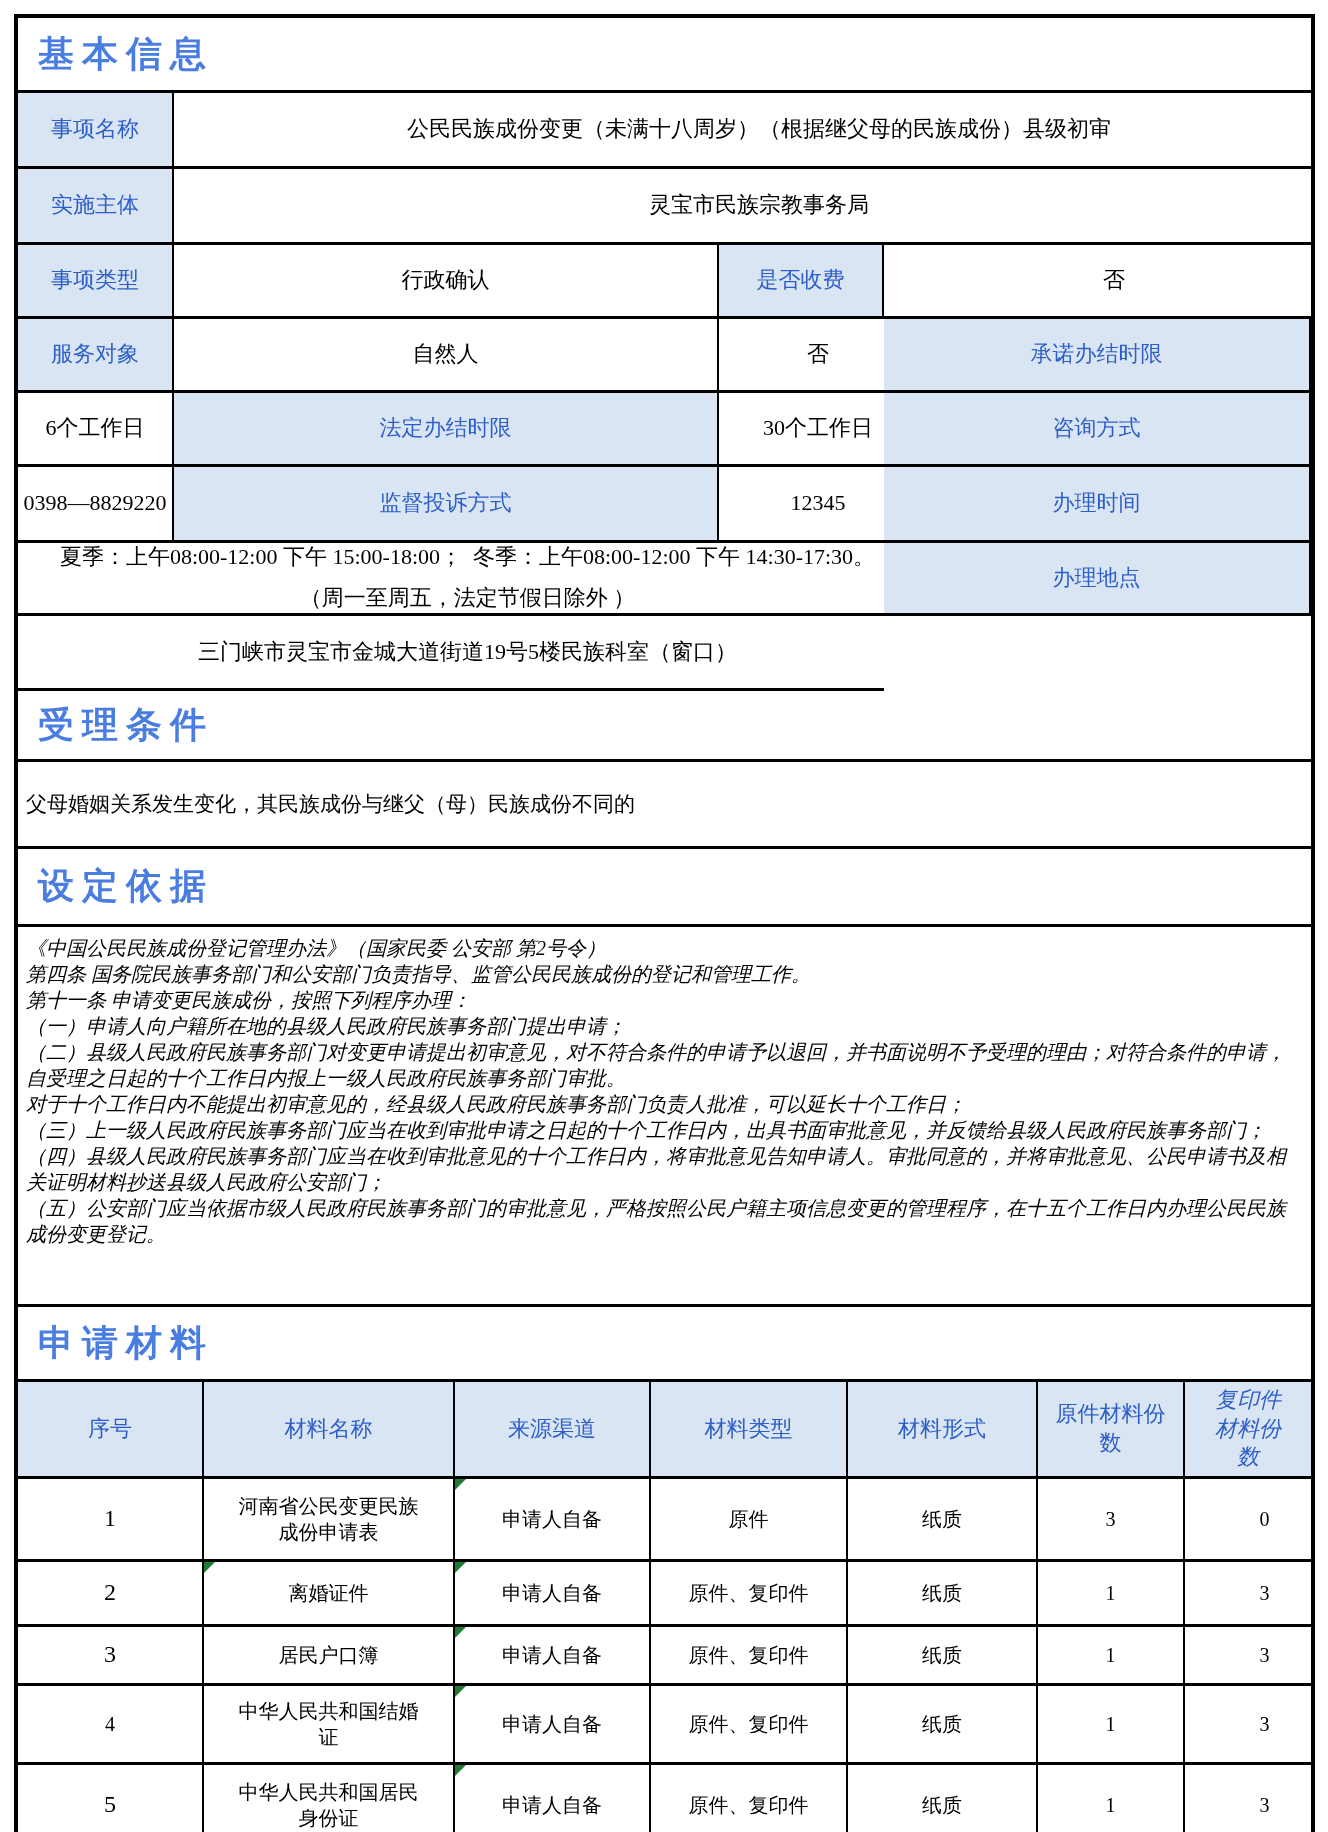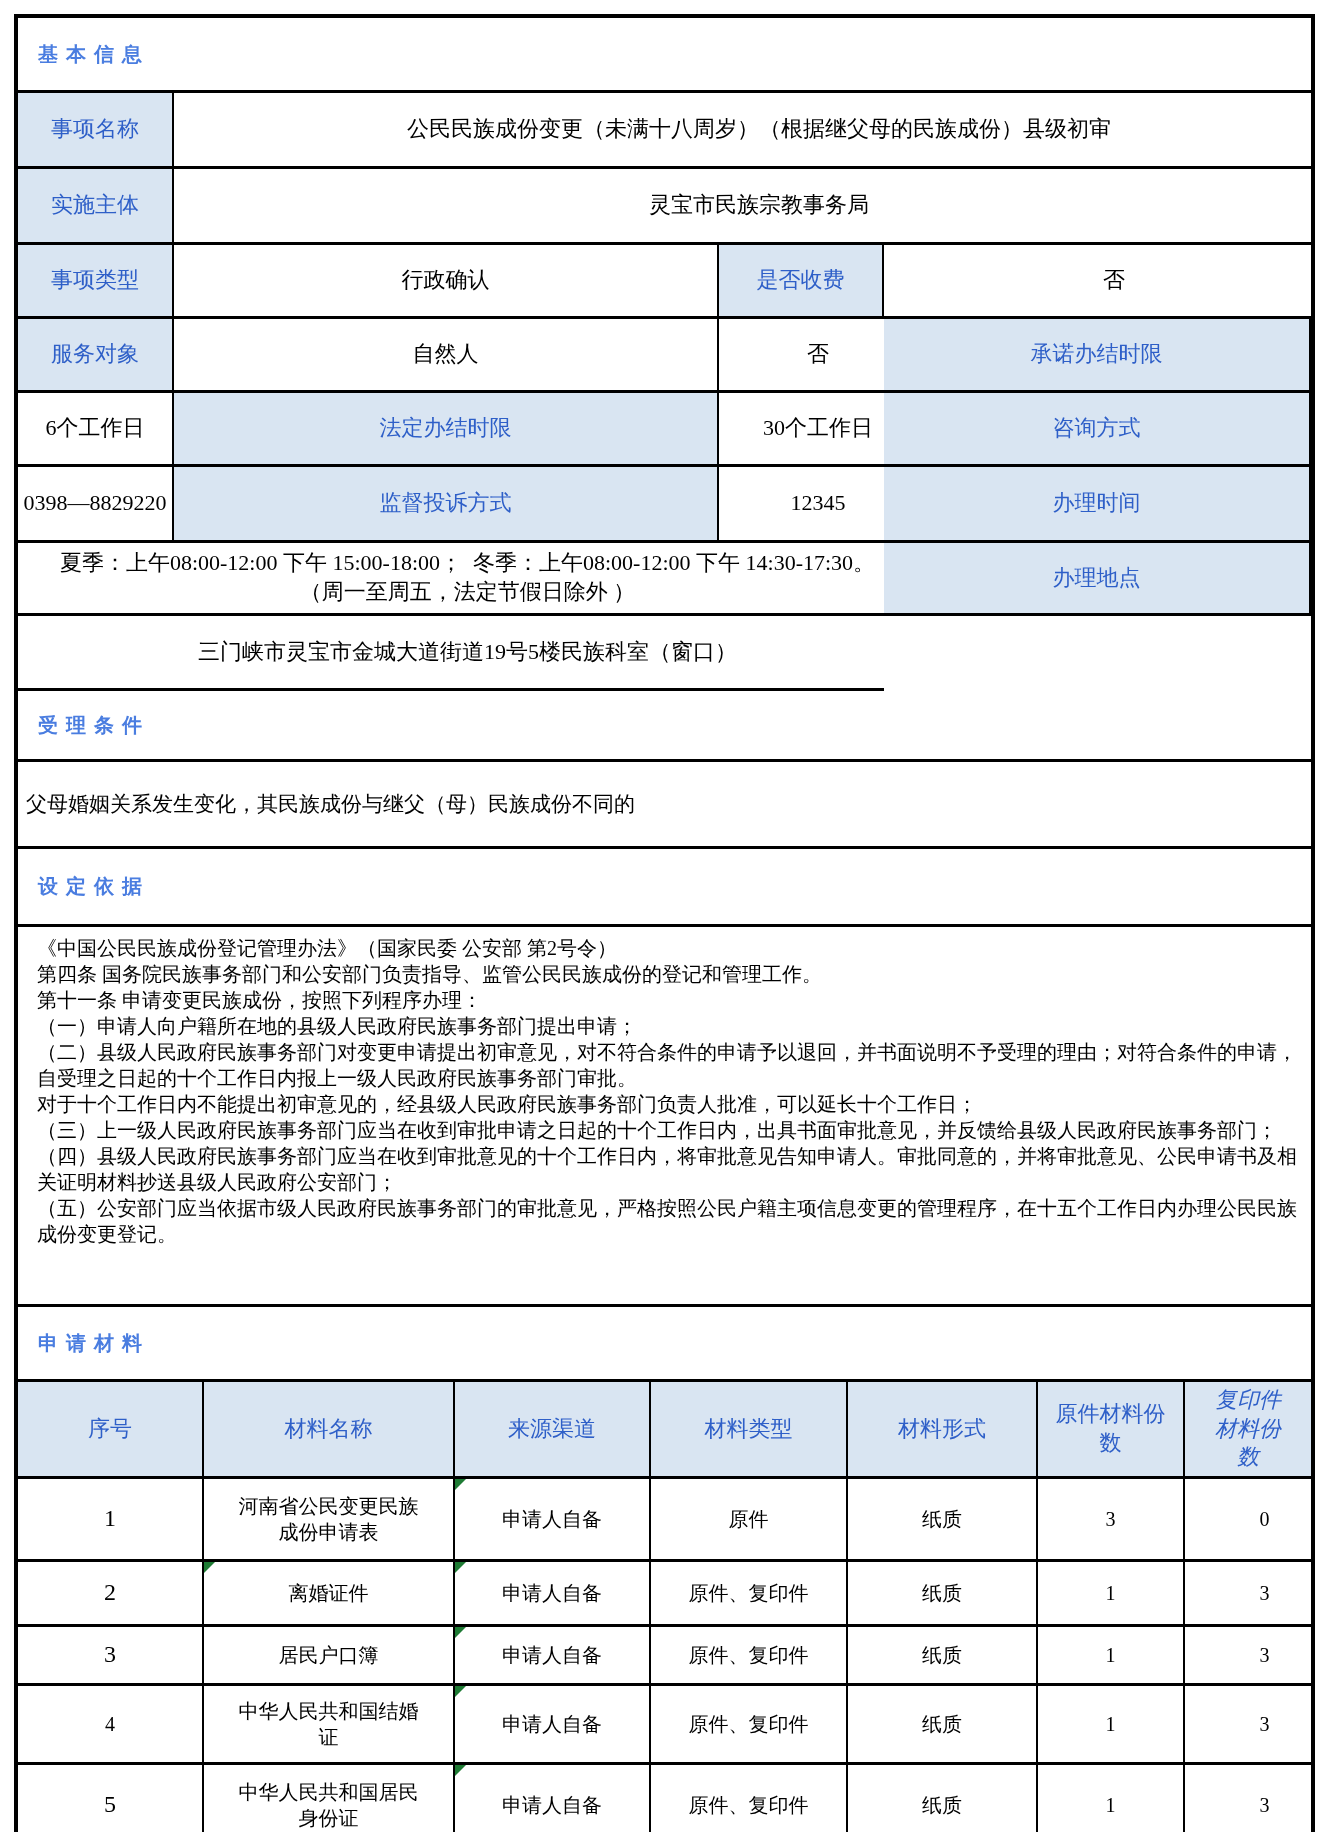--- a/index.html
+++ b/index.html
@@ -4,40 +4,40 @@
 <style>
   html,body{margin:0;padding:0;background:#ffffff;}
   body{width:1328px;height:1832px;overflow:hidden;position:relative;
        font-family:"Liberation Serif","DejaVu Serif",serif;color:#000;}
   .frame{position:absolute;left:14px;top:14px;width:1293px;border:4px solid #000;background:#fff;}
 
   
   .sec-title{height:72px;display:flex;align-items:center;padding-left:20px;
              border-bottom:3px solid #000;background:#fff;}
   .sec-title span{font-family:Liberation Mono, monospace;
-                  font-weight:bold;font-size:20px;color:#4a7de0;letter-spacing:8px;}
+                  font-weight:bold;font-size:36px;color:#4a7de0;letter-spacing:8px;}
 
   
   .basic-grid{display:grid;grid-template-columns:156px 545px 165px 1fr;
               grid-template-rows:76px 76px 74px 74px 74px 76px 73px 75px;}
   .cell{box-sizing:border-box;display:flex;align-items:center;justify-content:center;
         text-align:center;border-right:2px solid #000;border-bottom:3px solid #000;
         font-size:22px;line-height:1.3;position:relative;background:#fff;}
   .cell.last{border-right:none;padding-left:33px;}
   .label{background:#d9e5f2;color:#2e5fc8;}
   .span3{grid-column:span 3;}
-  .hours-cell{flex-direction:column;}
+  .hours-cell{flex-direction:column;justify-content:space-between;}
   .hours-cell div{white-space:pre-wrap;}
 
   
   .content-row{box-sizing:border-box;border-bottom:3px solid #000;display:flex;align-items:center;
                padding:4px 8px;font-size:21px;background:#fff;}
   .acceptance{height:87px;}
   .basis-block{box-sizing:border-box;height:380px;border-bottom:3px solid #000;
-               padding:8px 10px 0 19px;font-size:20px;line-height:26px;background:#fff;}
+               padding:8px 10px 0 8px;font-size:20px;line-height:26px;background:#fff;font-style:italic;}
   .basis-block p{margin:0;}
 
   
   .mat-grid{display:grid;grid-template-columns:186px 251px 196px 197px 190px 147px 1fr;
             grid-template-rows:97px 83px 65px 59px 79px 80px;}
   .mat-grid .cell{font-size:20px;}
   .mat-grid .hdr{background:#d9e5f2;color:#2e5fc8;font-size:22px;}
   .mat-grid .hdr.narrow{padding:0 8px;}
   .mat-grid .hdr.narrow2{padding:0 24px;font-style:italic;}
   .mat-grid .no-cell{font-size:24px;}

